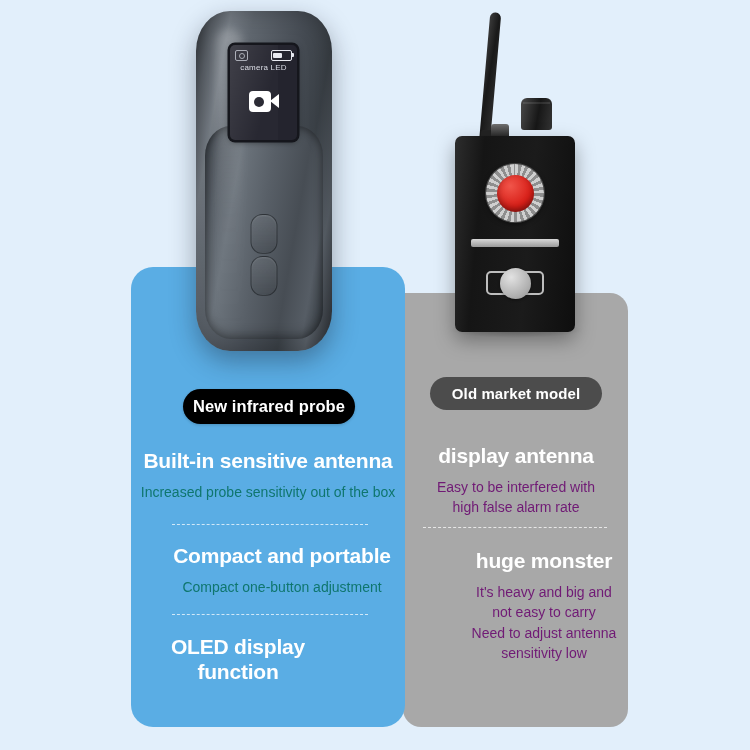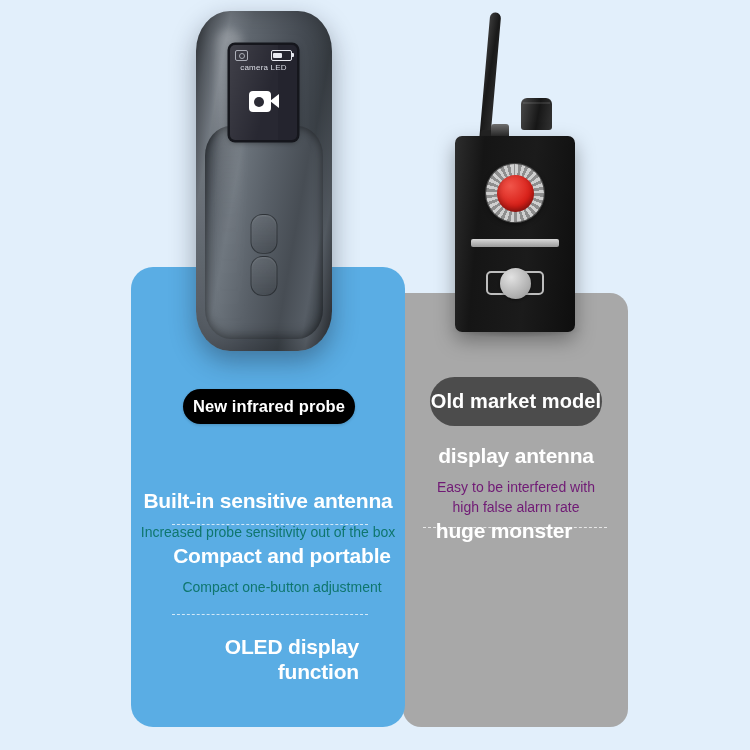--- a/index.html
+++ b/index.html
@@ -51,23 +51,23 @@
   .badge-blue {
     left: 183px; top: 389px;
     width: 172px; height: 35px;
     background: #000000;
     font-size: 16.5px;
     letter-spacing: .1px;
     box-shadow: 0 1px 3px rgba(0,0,0,.18);
   }
   .badge-gray {
     left: 430px; top: 377px;
-    width: 172px; height: 49px;
+    width: 172px; height: 33px;
     background: #4c4c4c;
-    font-size: 20px;
+    font-size: 15px;
     letter-spacing: .1px;
   }
 
   
   .feat {
     position: absolute;
     text-align: center;
     z-index: 6;
     color: #ffffff;
   }
@@ -82,27 +82,27 @@
     margin-top: 9px;
     font-size: 14px;
     line-height: 1.45;
     color: #0f766e;
     font-weight: normal;
   }
   .gray-col .head { color: #ffffff; }
   .gray-col .sub { color: #701a75; }
 
   
-  .L1 { left: 131px; top: 448px; width: 274px; margin-top: 40px; }
+  .L1 { left: 131px; top: 448px; width: 274px; }
   .L2 { left: 131px; top: 543px; width: 274px; margin-left: 14px; }
-  .L3 { left: 139px; top: 634px; width: 220px; text-align: right; }
+  .L3 { left: 128px; top: 634px; width: 220px; }
 
   
   .R1 { left: 405px; top: 443px; width: 222px; }
-  .R2 { left: 405px; top: 518px; width: 198px; }
+  .R2 { left: 405px; top: 548px; width: 198px; padding-left: 40px; }
 
   .divider {
     position: absolute;
     height: 0; z-index: 6;
     border-top: 1.5px dashed rgba(255,255,255,.72);
   }
   .div-L1 { left: 172px; top: 524px; width: 196px; }
   .div-L2 { left: 172px; top: 614px; width: 196px; }
   .div-R1 { left: 423px; top: 527px; width: 184px; }
 
@@ -420,15 +420,16 @@
   </div>
 
   <div class="feat R1 gray-col">
     <div class="head">display antenna</div>
     <div class="sub">Easy to be interfered with<br>high false alarm rate</div>
   </div>
   <div class="divider div-R1"></div>
 
   <div class="feat R2 gray-col">
     <div class="head">huge monster</div>
+    <div class="sub">It's heavy and big and<br>not easy to carry<br>Need to adjust antenna<br>sensitivity low</div>
   </div>
 
 </div>
 
 </body></html>

